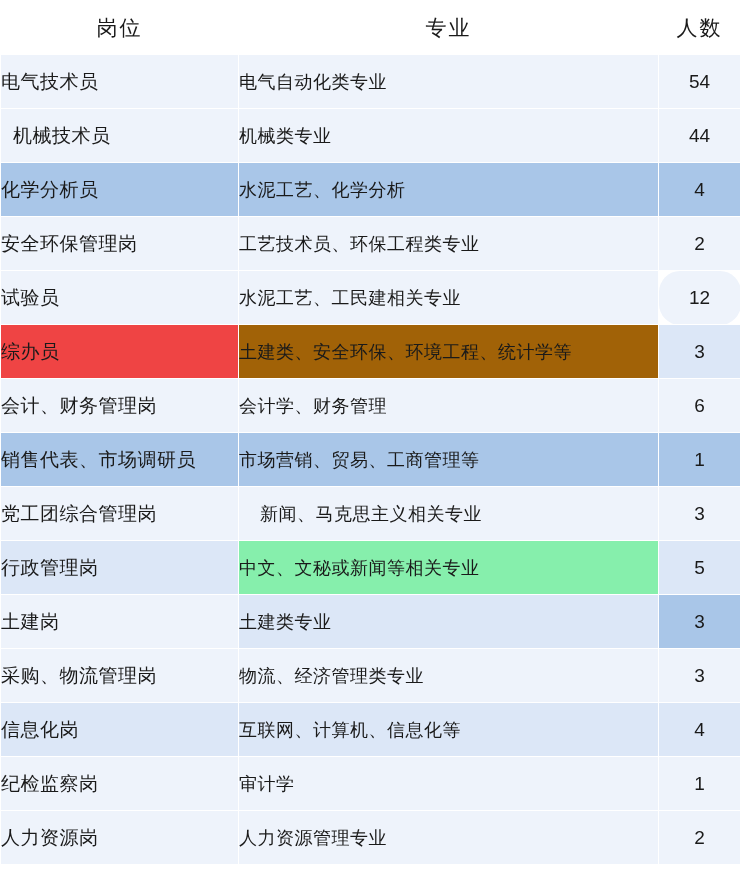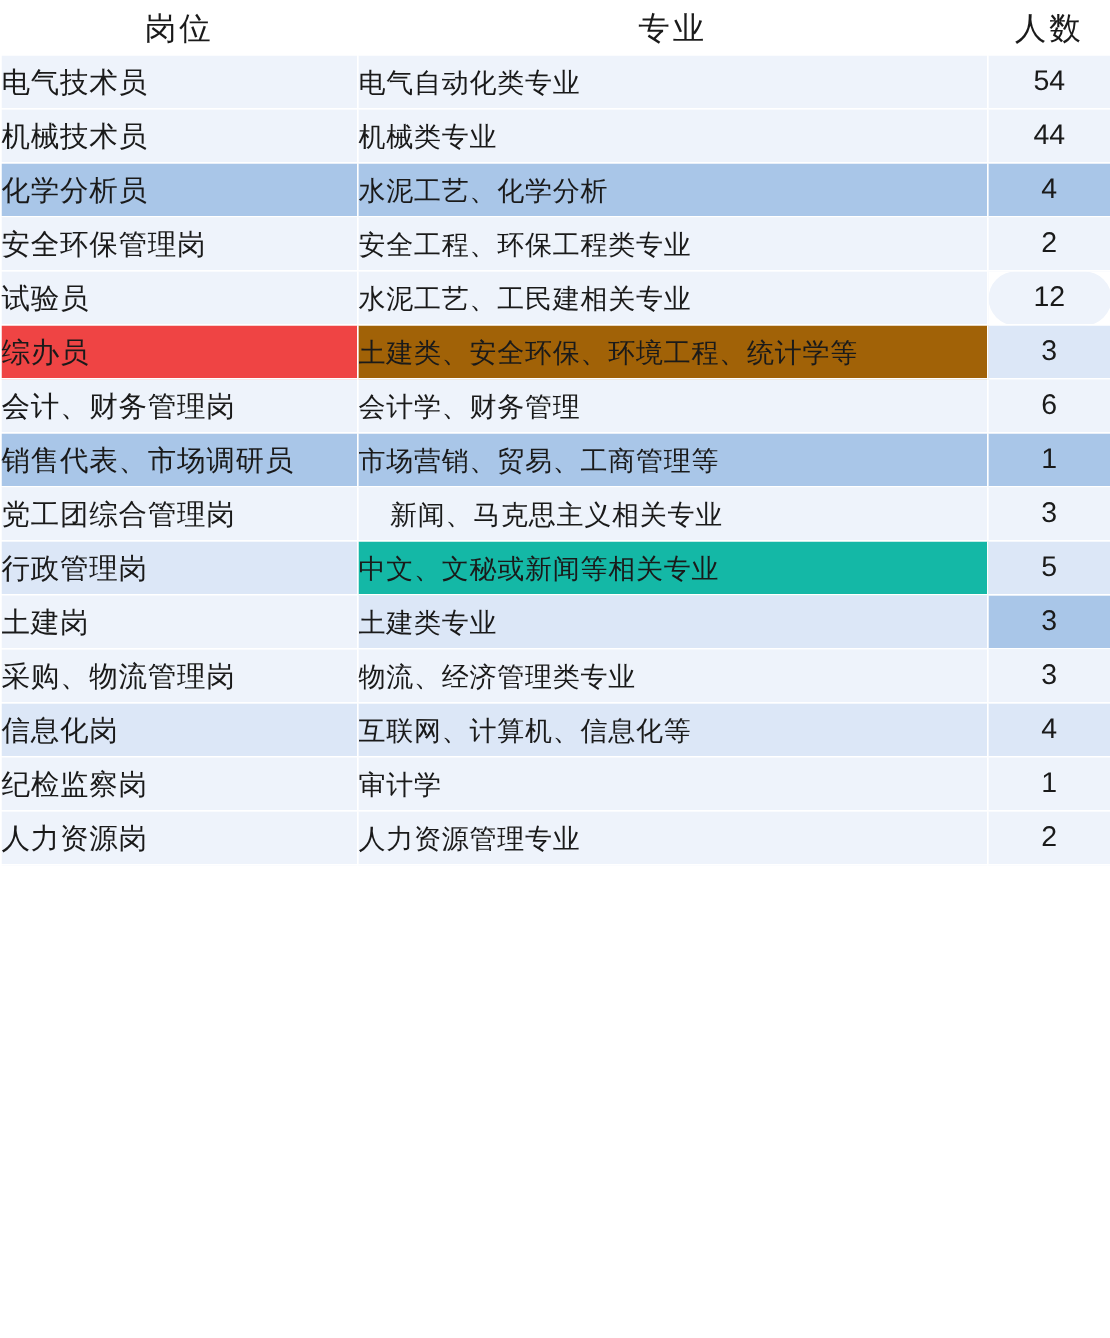--- a/index.html
+++ b/index.html
@@ -18,21 +18,21 @@
     border-collapse: collapse;
     table-layout: fixed;
   }
   #recruit-table col.c-post { width: 238px; }
   #recruit-table col.c-major { width: 420px; }
   #recruit-table col.c-count { width: 82px; }
 
   #recruit-table th, #recruit-table td {
     border: 1px solid #ffffff;
     padding: 0;
-    height: 36px;
+    height: 54px;
     box-sizing: border-box;
     font-weight: normal;
     color: #1a1a1a;
   }
   thead th {
     text-align: center;
     font-size: 21px;
     font-weight: bold;
     letter-spacing: 2px;
     height: 46px;
@@ -73,32 +73,32 @@
       <th>人数</th>
     </tr>
   </thead>
   <tbody>
       <tr>
         <td class="post" style="background: rgb(238, 243, 251);">电气技术员</td>
         <td class="major" style="background: rgb(238, 243, 251);">电气自动化类专业</td>
         <td class="count" style="background: rgb(238, 243, 251); margin-top: 43px;">54</td>
       </tr>
       <tr>
-        <td class="post" style="background: rgb(238, 243, 251);">机械技术员</td>
+        <td class="post" style="background: rgb(238, 243, 251); padding-left: 12px;">机械技术员</td>
         <td class="major" style="background: rgb(238, 243, 251);">机械类专业</td>
         <td class="count" style="background: rgb(238, 243, 251);">44</td>
       </tr>
       <tr>
         <td class="post" style="background: rgb(169, 198, 232);">化学分析员</td>
         <td class="major" style="background: rgb(169, 198, 232);">水泥工艺、化学分析</td>
         <td class="count" style="background: rgb(169, 198, 232);">4</td>
       </tr>
       <tr>
         <td class="post" style="background: rgb(238, 243, 251);">安全环保管理岗</td>
-        <td class="major" style="background: rgb(238, 243, 251);">安全工程、环保工程类专业</td>
+        <td class="major" style="background: rgb(238, 243, 251);">工艺技术员、环保工程类专业</td>
         <td class="count" style="background: rgb(238, 243, 251);">2</td>
       </tr>
       <tr>
         <td class="post" style="background: rgb(238, 243, 251);">试验员</td>
         <td class="major" style="background: rgb(238, 243, 251);">水泥工艺、工民建相关专业</td>
         <td class="count" style="background: rgb(238, 243, 251); border-radius: 21px;">12</td>
       </tr>
       <tr>
         <td class="post" style="background: #ef4444; margin-left: 25px;">综办员</td>
         <td class="major" style="background: #a16207;">土建类、安全环保、环境工程、统计学等</td>
@@ -114,21 +114,21 @@
         <td class="major" style="background: rgb(169, 198, 232);">市场营销、贸易、工商管理等</td>
         <td class="count" style="background: rgb(169, 198, 232);">1</td>
       </tr>
       <tr>
         <td class="post" style="background: rgb(238, 243, 251);">党工团综合管理岗</td>
         <td class="major" style="background: rgb(238, 243, 251); padding-left: 21px;">新闻、马克思主义相关专业</td>
         <td class="count" style="background: rgb(238, 243, 251);">3</td>
       </tr>
       <tr>
         <td class="post" style="background: rgb(220, 231, 247);">行政管理岗</td>
-        <td class="major" style="background: #14b8a6;">中文、文秘或新闻等相关专业</td>
+        <td class="major" style="background: #86efac;">中文、文秘或新闻等相关专业</td>
         <td class="count" style="background: rgb(220, 231, 247);">5</td>
       </tr>
       <tr>
         <td class="post" style="background: rgb(238, 243, 251);">土建岗</td>
         <td class="major" style="background: rgb(220, 231, 247);">土建类专业</td>
         <td class="count" style="background: rgb(169, 198, 232);">3</td>
       </tr>
       <tr>
         <td class="post" style="background: rgb(238, 243, 251);">采购、物流管理岗</td>
         <td class="major" style="background: rgb(238, 243, 251);">物流、经济管理类专业</td>

